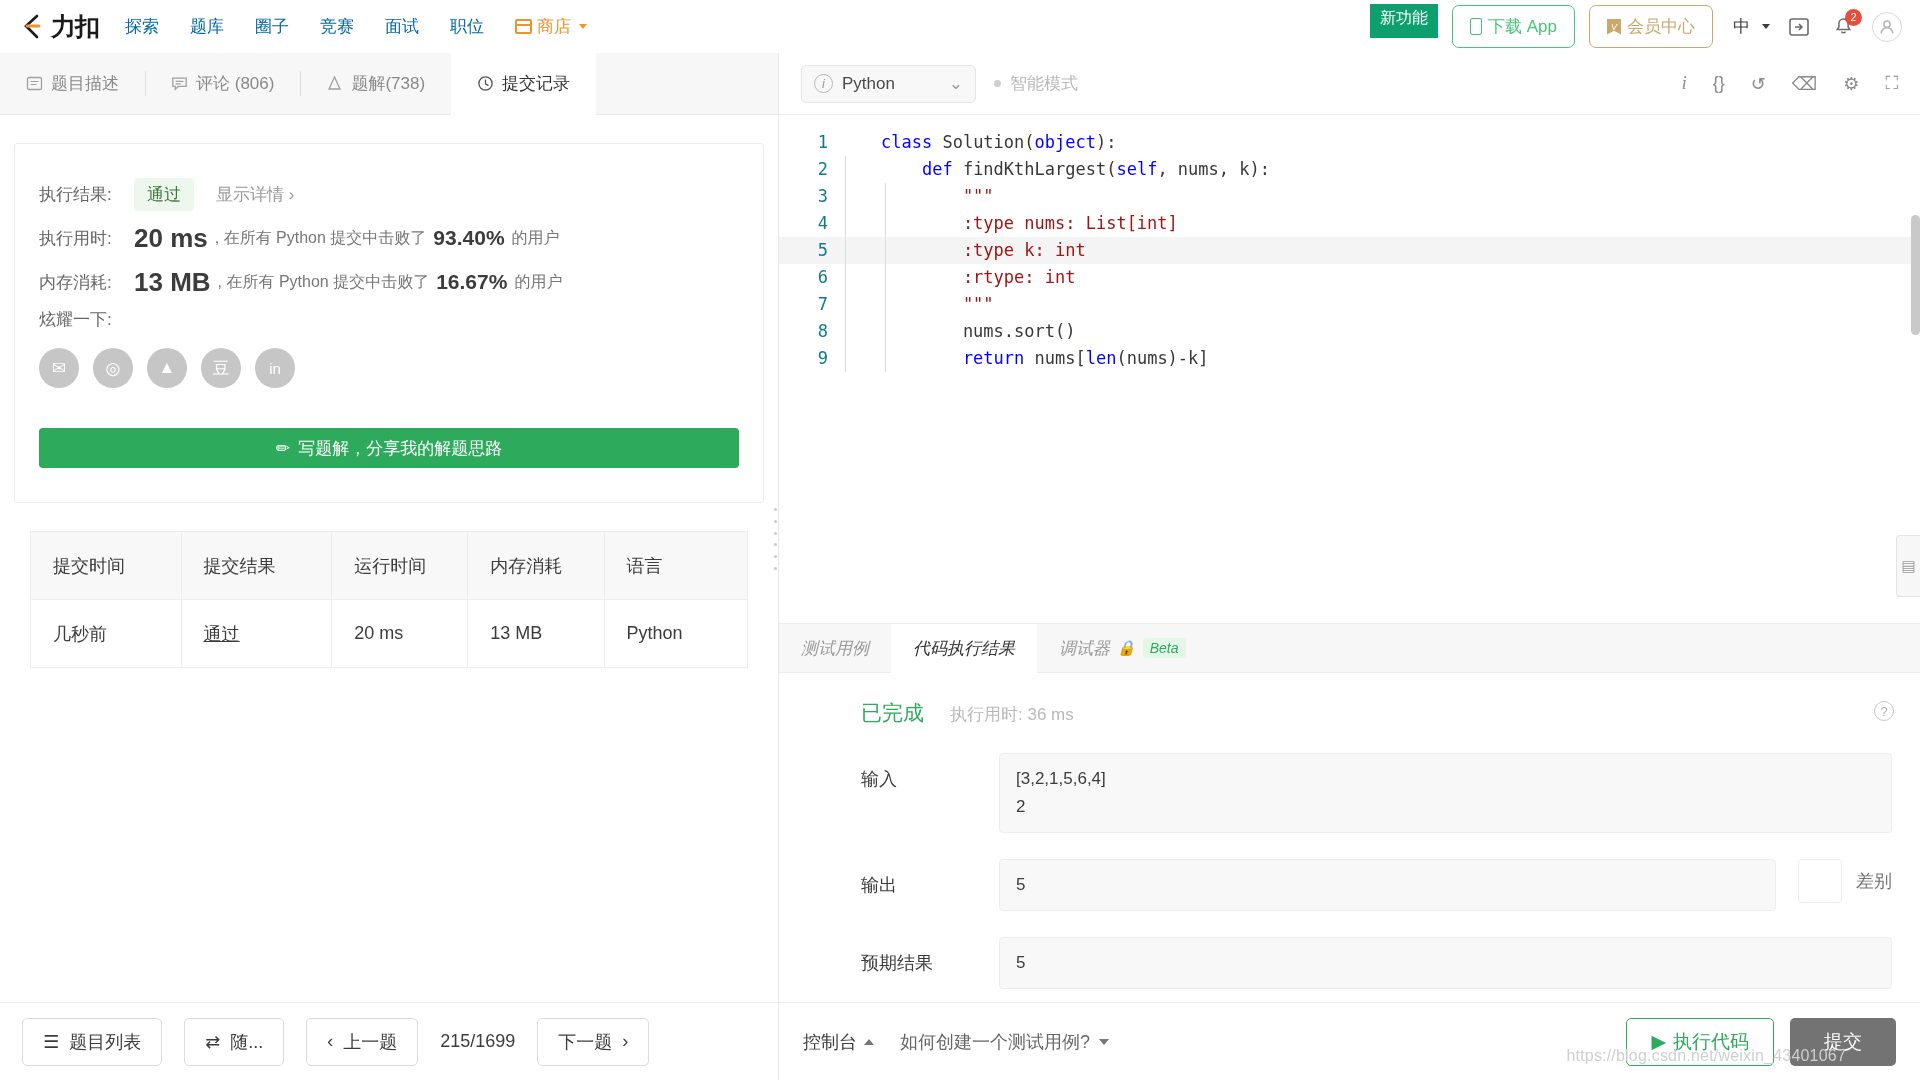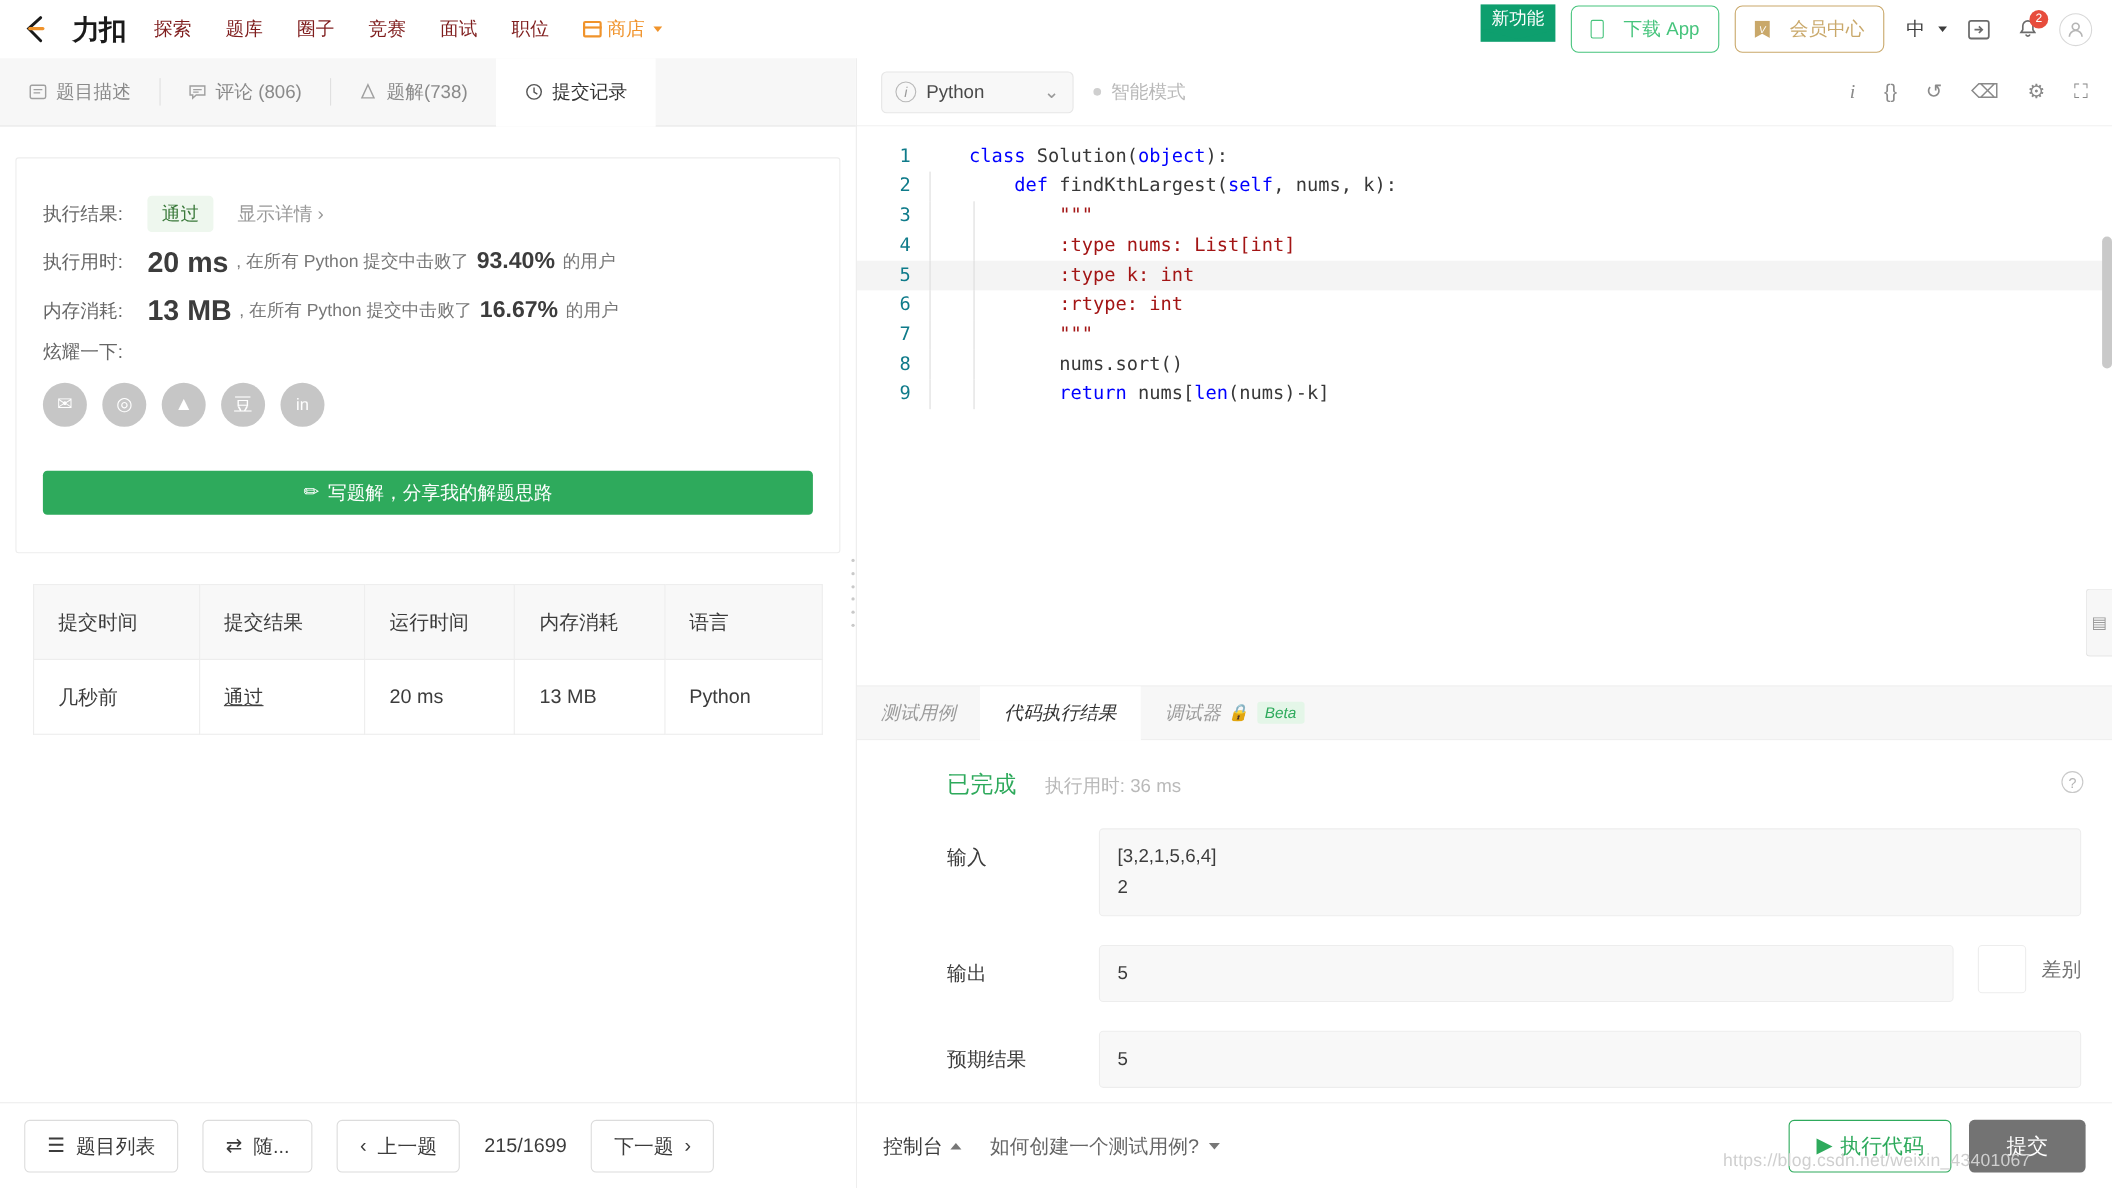--- a/index.html
+++ b/index.html
@@ -7,28 +7,28 @@
   body {
     font-family: "Liberation Sans", "DejaVu Sans", sans-serif;
     background:#fff; color:#333; font-size:14px;
   }
 
   
   #topnav {
     height:53px; background:#fff; display:flex; align-items:center;
     padding:0 18px; position:relative;
   }
-  #logo { display:flex; align-items:center; gap:18px; margin-right:26px; }
+  #logo { display:flex; align-items:center; gap:3px; margin-right:26px; }
   .logo-mark {
     width:30px; height:30px; position:relative;
   }
   .logo-mark svg { display:block; }
   .logo-text { font-size:25px; font-weight:700; color:#1a1a1a; letter-spacing:-1px;}
   .nav-links { display:flex; align-items:center; gap:31px; }
-  .nav-link { font-size:17px; color:#7f1d1d; cursor:pointer; white-space:nowrap;}
+  .nav-link { font-size:17px; color:#0369a1; cursor:pointer; white-space:nowrap;}
   .nav-link.shop { color:#f0932b; display:flex; align-items:center; gap:5px; }
   .shop-ico {
     width:17px;height:15px;border:2px solid #f0932b;border-radius:2px;
     position:relative; display:inline-block;
   }
   .shop-ico::before{content:"";position:absolute;left:-2px;right:-2px;top:3px;height:2px;background:#f0932b;}
   .caret-d {
     width:0;height:0;border-left:4px solid transparent;border-right:4px solid transparent;
     border-top:5px solid currentColor; display:inline-block; margin-left:3px;
   }
@@ -40,21 +40,21 @@
   }
   .ribbon::after{
     content:""; position:absolute; left:0; right:0; bottom:-0px; height:0;
   }
   .ribbon .notch{
     position:absolute;left:0;right:0;bottom:-1px;height:12px;
     background:#0e9f6e;
     clip-path: polygon(0 0, 50% 70%, 100% 0, 100% 0, 0 0);
   }
   .btn-outline {
-    display:flex;align-items:center;gap:18px; padding:9px 17px; border-radius:7px;
+    display:flex;align-items:center;gap:6px; padding:9px 17px; border-radius:7px;
     font-size:17px; cursor:pointer; background:#fff;
   }
   .btn-green { border:1.5px solid #46c47c; color:#46c47c; }
   .btn-gold  { border:1.5px solid #c9a86a; color:#c9a86a; }
   .phone-ico{width:12px;height:17px;border:1.7px solid #46c47c;border-radius:2px;}
   .badge-ico{
     width:14px;height:16px;background:#c9a86a;color:#fff;font-size:9px;
     display:flex;align-items:center;justify-content:center;
     clip-path: polygon(0 0,100% 0,100% 100%,50% 76%,0 100%);
   }

